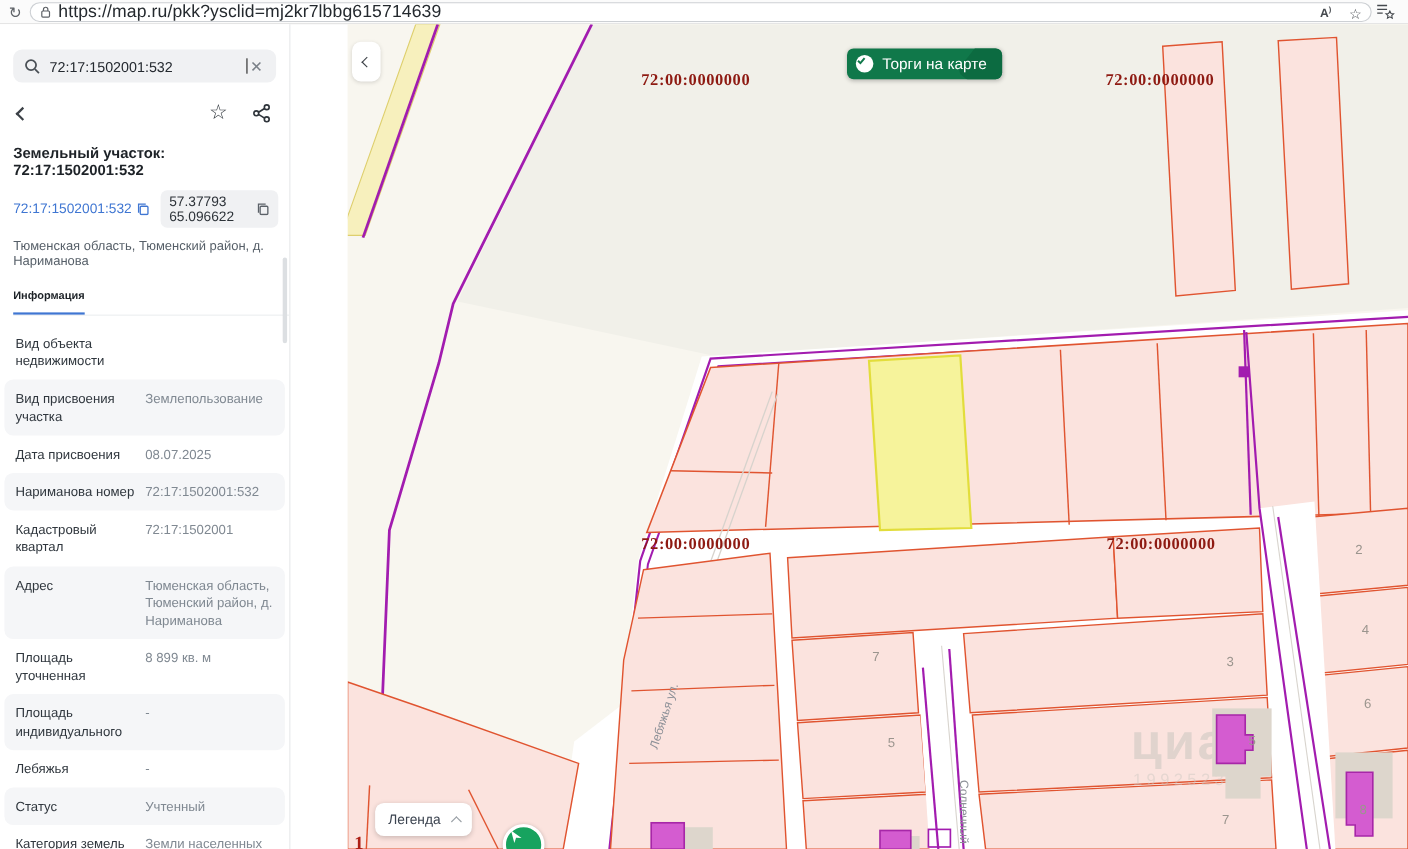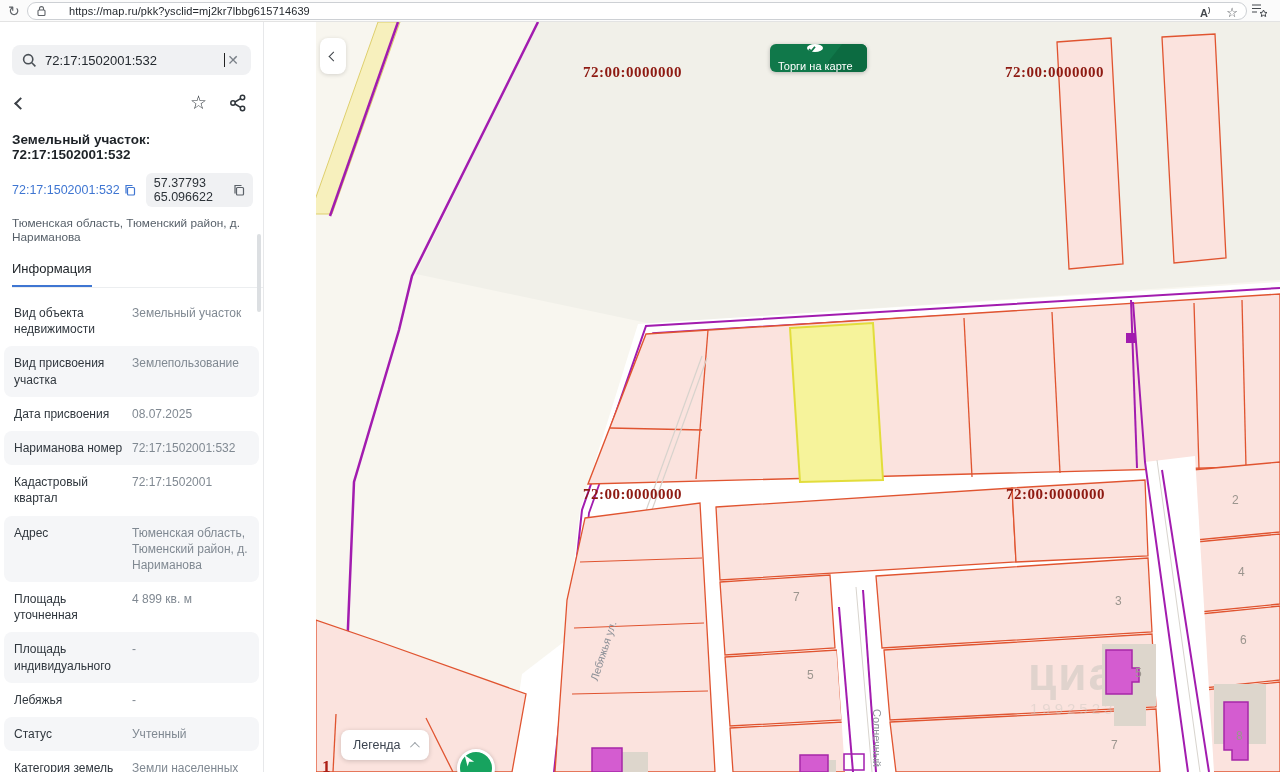--- a/index.html
+++ b/index.html
@@ -2,21 +2,21 @@
 <html><head>
 <meta charset="utf-8">
 <style>
   * { margin:0; padding:0; box-sizing:border-box; }
   html,body { width:1280px; height:772px; overflow:hidden; font-family:"Liberation Sans", sans-serif; background:#fff; }
 
   
   .browser-bar { position:absolute; left:0; top:0; width:1280px; height:22px; background:#fbfbfb; border-bottom:1px solid #e3e3e3; }
   .reload { position:absolute; left:8px; top:3px; font-size:14px; color:#5f6368; line-height:16px; }
   .url-pill { position:absolute; left:27px; top:2px; width:1220px; height:18px; border:1px solid #cdd0d4; border-radius:10px; background:#fff; display:flex; align-items:center; padding:0 8px; }
-  .url-text { font-size:11px; color:#24292e; margin-left:22px; letter-spacing:.1px; }
+  .url-text { font-size:16px; color:#24292e; margin-left:6px; letter-spacing:.1px; }
   .pill-right { position:absolute; right:8px; top:0; height:18px; display:flex; align-items:center; gap:16px; color:#45494e; }
   .ra { font-size:11px; font-weight:bold; }
   .ra sup { font-size:7px; }
   .star-sm { font-size:13px; color:#45494e; }
   .collections { position:absolute; right:12px; top:2px; }
 
   
   .app { position:absolute; left:0; top:22px; width:1280px; height:750px; }
 
   
@@ -31,36 +31,36 @@
   .nav-spacer { flex:1; }
   .star-btn { font-size:19px; color:#2f353b; margin-right:22px; line-height:18px; }
   .obj-title { margin:17px 12px 0 12px; font-size:13.5px; font-weight:bold; color:#1d2227; }
   .chips { margin:11px 12px 0 12px; display:flex; align-items:center; gap:10px; }
   .cad-link { font-size:12.5px; color:#3f76d2; display:flex; align-items:center; gap:4px; }
   .coord-chip { background:#f0f1f3; border-radius:6px; padding:3px 8px; font-size:12.5px; color:#2c3238; display:flex; align-items:center; gap:20px; }
   .copy-ic { color:#3f76d2; display:inline-flex; }
   .copy-ic.gray { color:#5b6168; }
   .addr-line { margin:9px 12px 0 12px; font-size:11.8px; color:#565f68; }
   .tab-row { margin:15px 0 0 12px; border-bottom:1px solid #eceef0; }
-  .tab { display:inline-block; font-size:13px; font-weight:normal; color:#1d2227; padding-bottom:9px; border-bottom:2.5px solid #3f76d2; }
+  .tab { display:inline-block; font-size:10px; font-weight:bold; color:#1d2227; padding-bottom:9px; border-bottom:2.5px solid #3f76d2; }
   .info-rows { margin:8px 4px 0 4px; }
   .irow { display:grid; grid-template-columns:118px 1fr; padding:9px 10px; border-radius:8px; }
   .irow.alt { background:#f5f6f8; }
   .ilabel { font-size:12px; color:#30373e; line-height:1.35; }
   .ivalue { font-size:12px; color:#808992; line-height:1.35; }
   .sb-scroll { position:absolute; right:2px; top:212px; width:4px; height:78px; background:#dcdfe2; border-radius:2px; }
 
   
   .map { position:absolute; left:316px; top:0; width:964px; height:750px; overflow:hidden; background:#f8f6ef; }
   .map svg { position:absolute; left:0; top:0; }
 
   .collapse-btn { position:absolute; left:4px; top:16px; width:26px; height:36px; background:#fff; border-radius:8px; box-shadow:0 1px 4px rgba(0,0,0,.15); display:flex; align-items:center; justify-content:center; z-index:6; }
   .collapse-btn .chev-left { width:7px; height:7px; border-width:1.5px; }
 
-  .trades-btn { position:absolute; left:454px; top:22px; height:28px; background:#10784a; border-radius:6px; display:flex; align-items:center; padding:0 14px 0 8px; gap:8px; color:#fff; font-size:11px; box-shadow:0 1px 4px rgba(0,0,0,.25); overflow:hidden; z-index:6;flex-direction:column; }
+  .trades-btn { position:absolute; left:454px; top:22px; height:28px; background:#10784a; border-radius:6px; display:flex; align-items:center; padding:0 14px 0 8px; gap:8px; color:#fff; font-size:14px; box-shadow:0 1px 4px rgba(0,0,0,.25); overflow:hidden; z-index:6; }
   .trades-btn .decor { position:absolute; right:-14px; top:-6px; width:46px; height:46px; background:#0c6b41; transform:rotate(38deg); border-radius:6px; }
   .trades-check { position:relative; width:16px; height:16px; background:#fff; border-radius:50%; display:flex; align-items:center; justify-content:center; }
   .trades-label { position:relative; }
 
   .legend-btn { position:absolute; left:25px; top:708px; height:30px; background:#fff; border-radius:8px; box-shadow:0 1px 5px rgba(0,0,0,.18); display:flex; align-items:center; padding:0 12px; gap:9px; font-size:12.5px; color:#3c4450; z-index:6; }
   .chev-up { display:inline-block; width:7px; height:7px; border-top:1.5px solid #9aa0a6; border-right:1.5px solid #9aa0a6; transform:rotate(-45deg) translateY(2px); }
 
   .geo-btn { position:absolute; left:141px; top:727px; width:38px; height:38px; border-radius:50%; background:#17a35f; border:3px solid #fff; box-shadow:0 1px 4px rgba(0,0,0,.25); display:flex; align-items:center; justify-content:center; z-index:6; }
 </style>
 </head>
@@ -137,21 +137,20 @@
 
     <div class="addr-line">Тюменская область, Тюменский район, д. Нариманова</div>
 
     <div class="tab-row">
       <span class="tab">Информация</span>
     </div>
 
     <div class="info-rows">
       <div class="irow">
           <span class="ilabel">Вид объекта недвижимости</span>
-          <span class="ivalue">Земельный участок</span>
         </div>
       <div class="irow alt">
           <span class="ilabel">Вид присвоения участка</span>
           <span class="ivalue">Землепользование</span>
         </div>
       <div class="irow">
           <span class="ilabel">Дата присвоения</span>
           <span class="ivalue">08.07.2025</span>
         </div>
       <div class="irow alt">
@@ -161,21 +160,21 @@
       <div class="irow">
           <span class="ilabel">Кадастровый квартал</span>
           <span class="ivalue">72:17:1502001</span>
         </div>
       <div class="irow alt">
           <span class="ilabel">Адрес</span>
           <span class="ivalue">Тюменская область, Тюменский район, д. Нариманова</span>
         </div>
       <div class="irow">
           <span class="ilabel">Площадь уточненная</span>
-          <span class="ivalue">4 899 кв. м</span>
+          <span class="ivalue">8 899 кв. м</span>
         </div>
       <div class="irow alt">
           <span class="ilabel">Площадь индивидуального</span>
           <span class="ivalue">-</span>
         </div>
       <div class="irow">
           <span class="ilabel">Лебяжья</span>
           <span class="ivalue">-</span>
         </div>
       <div class="irow alt">

